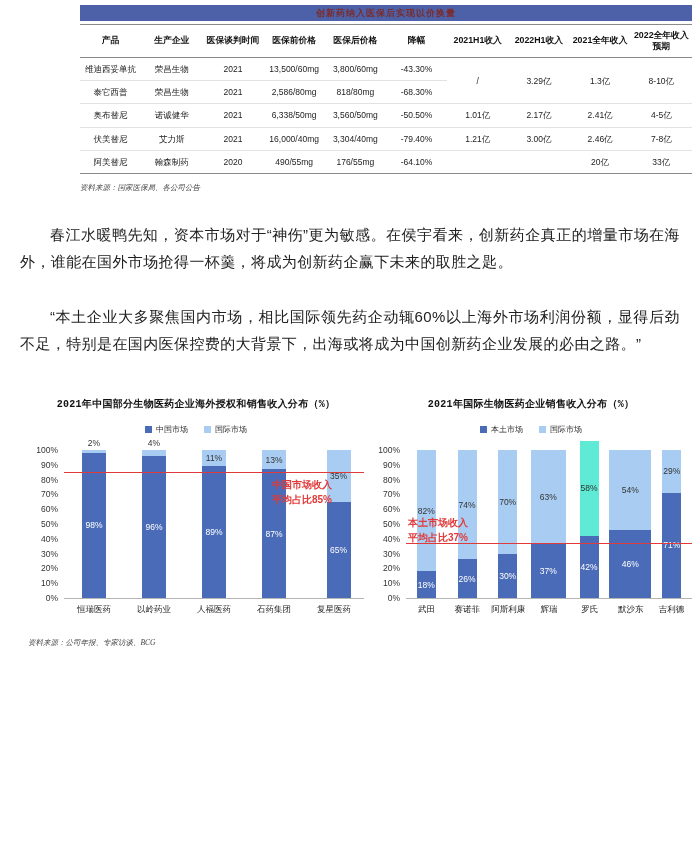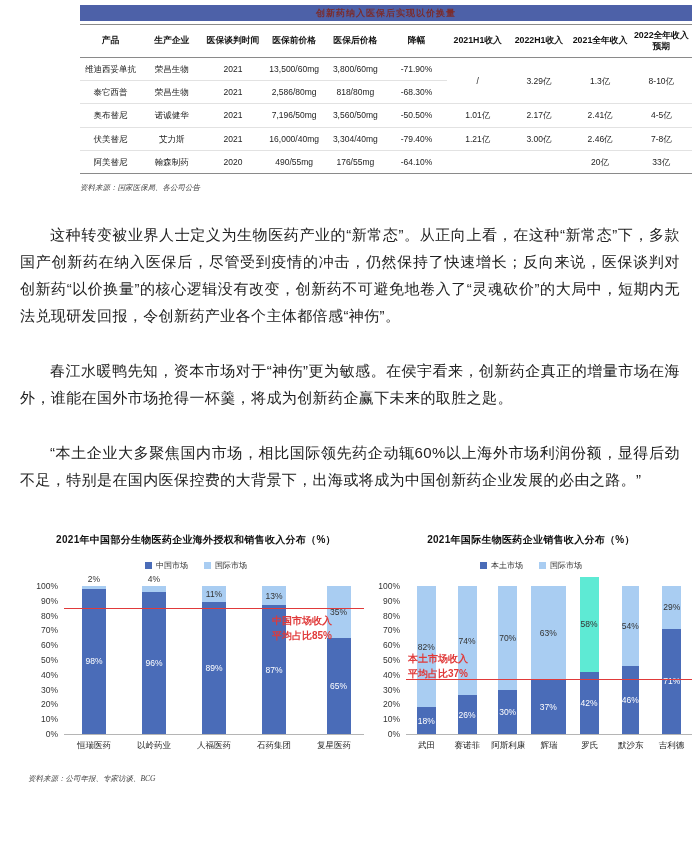--- a/index.html
+++ b/index.html
@@ -21,21 +21,21 @@
   
   .body-text{margin:28px 20px 0 20px;}
   .body-text p{font-size:15px;line-height:27px;text-align:justify;text-indent:2em;
     margin:0 0 28px 0;letter-spacing:0.4px;color:#212121;}
 
   
   .charts-row{display:flex;margin:40px 8px 0 28px;}
   .chart{position:relative;}
   .chart.c0{width:336px;margin-right:6px;}
   .chart.c1{width:322px;}
-  .chart-title{font-weight:bold;font-size:10px;color:#111;text-align:center;margin-bottom:13px;letter-spacing:0.3px;}
+  .chart-title{font-weight:bold;font-size:10px;color:#111;text-align:center;margin-bottom:13px;letter-spacing:0.3px;font-family:Liberation Mono, monospace;}
   .legend{display:flex;justify-content:center;gap:16px;margin-bottom:15px;}
   .legend-item{display:flex;align-items:center;gap:4px;font-size:8px;color:#333;}
   .legend-swatch{width:7px;height:7px;display:inline-block;}
   .plot-row{display:flex;}
   .yaxis{width:36px;position:relative;height:148px;flex:none;}
   .yaxis span{position:absolute;right:6px;font-size:8.5px;color:#333;line-height:10px;}
   .bars{flex:1;display:flex;position:relative;height:148px;border-bottom:1px solid #b5b5b5;}
   .bar-slot{flex:1;display:flex;justify-content:center;align-items:flex-end;height:100%;}
   .bar{display:flex;flex-direction:column;justify-content:flex-end;height:100%;position:relative;}
   .seg{display:flex;align-items:center;justify-content:center;font-size:8.5px;overflow:visible;flex:none;}
@@ -70,39 +70,39 @@
             <th>2022全年收入预期</th>
           </tr>
         </thead>
       <tbody>
           <tr>
             <td>维迪西妥单抗</td>
             <td>荣昌生物</td>
             <td>2021</td>
             <td>13,500/60mg</td>
             <td>3,800/60mg</td>
-            <td>-71.90%</td>
+            <td>-43.30%</td>
             <td rowspan="2">/</td>
             <td rowspan="2">3.29亿</td>
             <td rowspan="2">1.3亿</td>
             <td rowspan="2">8-10亿</td>
           </tr>
           <tr>
             <td>泰它西普</td>
             <td>荣昌生物</td>
             <td>2021</td>
             <td>2,586/80mg</td>
             <td>818/80mg</td>
             <td>-68.30%</td>
           </tr>
           <tr>
             <td>奥布替尼</td>
             <td>诺诚健华</td>
             <td>2021</td>
-            <td>7,196/50mg</td>
+            <td>6,338/50mg</td>
             <td>3,560/50mg</td>
             <td>-50.50%</td>
             <td>1.01亿</td>
             <td>2.17亿</td>
             <td>2.41亿</td>
             <td>4-5亿</td>
           </tr>
           <tr>
             <td>伏美替尼</td>
             <td>艾力斯</td>
@@ -126,21 +126,20 @@
             <td></td>
             <td>20亿</td>
             <td>33亿</td>
           </tr>
         </tbody>
     </table>
     <div class="src">资料来源：国家医保局、各公司公告</div>
   </div>
 
   <div class="body-text">
-    <p>这种转变被业界人士定义为生物医药产业的“新常态”。从正向上看，在这种“新常态”下，多款国产创新药在纳入医保后，尽管受到疫情的冲击，仍然保持了快速增长；反向来说，医保谈判对创新药“以价换量”的核心逻辑没有改变，创新药不可避免地卷入了“灵魂砍价”的大局中，短期内无法兑现研发回报，令创新药产业各个主体都倍感“神伤”。</p>
     <p>春江水暖鸭先知，资本市场对于“神伤”更为敏感。在侯宇看来，创新药企真正的增量市场在海外，谁能在国外市场抢得一杯羹，将成为创新药企赢下未来的取胜之匙。</p>
     <p>“本土企业大多聚焦国内市场，相比国际领先药企动辄60%以上海外市场利润份额，显得后劲不足，特别是在国内医保控费的大背景下，出海或将成为中国创新药企业发展的必由之路。”</p>
   </div>
 
   <div class="charts-row">
     <div class="chart c0">
       <div class="chart-title">2021年中国部分生物医药企业海外授权和销售收入分布（%）</div>
       <div class="legend">
           <div class="legend-item">
             <span class="legend-swatch" style="background: rgb(74, 108, 184);"></span>
@@ -262,21 +261,21 @@
                 <div class="seg" style="height: 54.76px; background: rgb(74, 108, 184); color: rgb(255, 255, 255);">37%</div>
               </div>
             </div>
             <div class="bar-slot">
               <div class="bar" style="width: 19px;">
                 <div class="seg" style="height: 95px; background: #5eead4; color: rgb(51, 51, 51);">58%</div>
                 <div class="seg" style="height: 62.16px; background: rgb(74, 108, 184); color: rgb(255, 255, 255);">42%</div>
               </div>
             </div>
             <div class="bar-slot">
-              <div class="bar" style="width: 42px; align-items: center;">
+              <div class="bar" style="width: 42px;">
                 <div class="seg" style="height: 79.92px; background: rgb(169, 205, 242); color: rgb(51, 51, 51);">54%</div>
                 <div class="seg" style="height: 68.08px; background: rgb(74, 108, 184); color: rgb(255, 255, 255);">46%</div>
               </div>
             </div>
             <div class="bar-slot">
               <div class="bar" style="width: 19px;">
                 <div class="seg" style="height: 42.92px; background: rgb(169, 205, 242); color: rgb(51, 51, 51);">29%</div>
                 <div class="seg" style="height: 105.08px; background: rgb(74, 108, 184); color: rgb(255, 255, 255);">71%</div>
               </div>
             </div>

